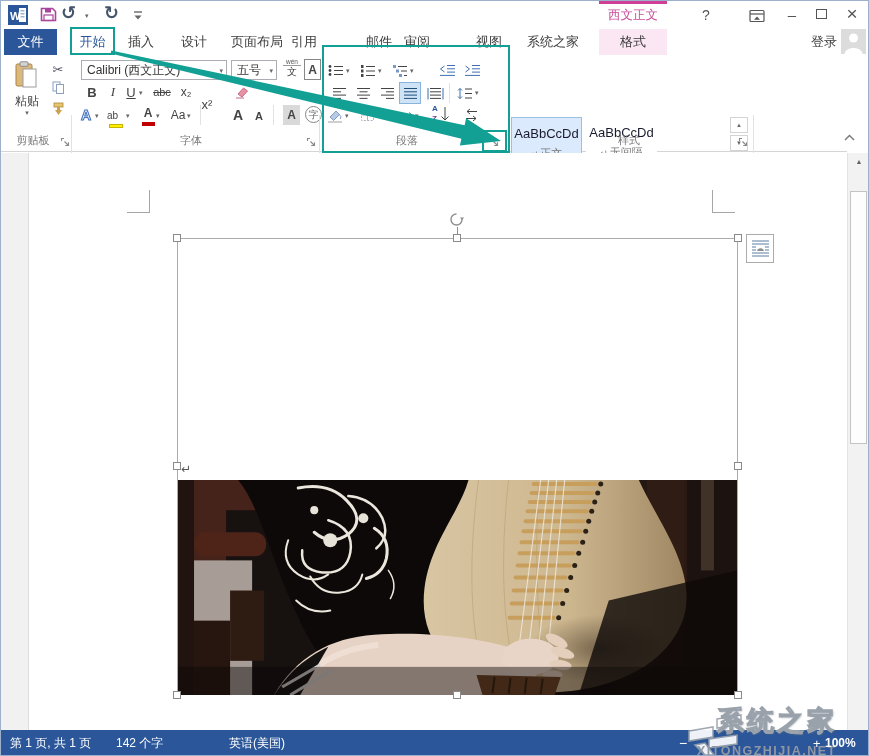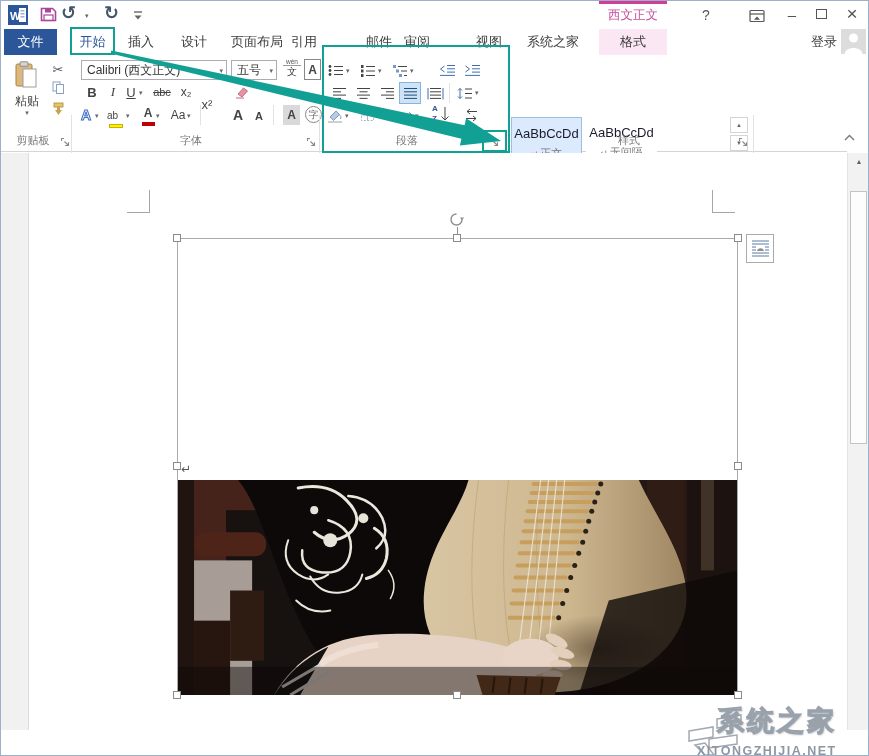--- a/index.html
+++ b/index.html
@@ -533,20 +533,31 @@
         </g>
         <path d="M6,12 a3.6,3.6 0 0 1 7,0 z" fill="#8c8c8c"></path>
       </svg>
   </div>
 
   <div class="abs" style="left:846px;top:152px;width:22px;height:577px;background:#f2f2f2;border-left:1px solid #e3e3e3">
     <div class="abs ctr" style="left:0;top:0;width:22px;height:17px;font-size:7px;color:#616161">▲</div>
     <div class="abs" style="left:2px;top:38px;width:17px;height:253px;background:#fdfdfd;border:1px solid #c3c3c3"></div>
   </div>
 
+  <div class="abs" style="left:0;top:729px;width:869px;height:27px;background:#2b579a">
+    <div class="sbtxt" style="left:9px">第 1 页, 共 1 页</div>
+    <div class="sbtxt" style="left:115px">142 个字</div>
+
+    <div class="sbtxt" style="left:228px">英语(美国)</div>
+
+    <div class="sbtxt" style="left:678px;font-size:14px">−</div>
+
+    <div class="sbtxt" style="left:812px;font-size:13px">+</div>
+    <div class="sbtxt" style="left:824px;z-index:40;font-weight:bold">100%</div>
+  </div>
 
   <div class="annot" style="left:69px;top:26px;width:45px;height:28px"></div>
   <div class="annot" style="left:321px;top:44px;width:188px;height:108px"></div>
   <div class="annot" style="left:481px;top:129px;width:25px;height:22px"></div>
   <svg class="abs" style="left:0;top:0;pointer-events:none" width="869" height="170">
     <polygon points="110.3,49.5 463.6,124.2 465.1,117.3 500,140 458.9,144.6 460.4,137.8 109.7,52.5" fill="#12a095"></polygon>
   </svg>
 
   <div class="abs" style="left:660px;top:698px;width:209px;height:66px;z-index:30;pointer-events:none">
     <svg class="abs" style="left:24px;top:4px" width="62" height="52" opacity=".92">

